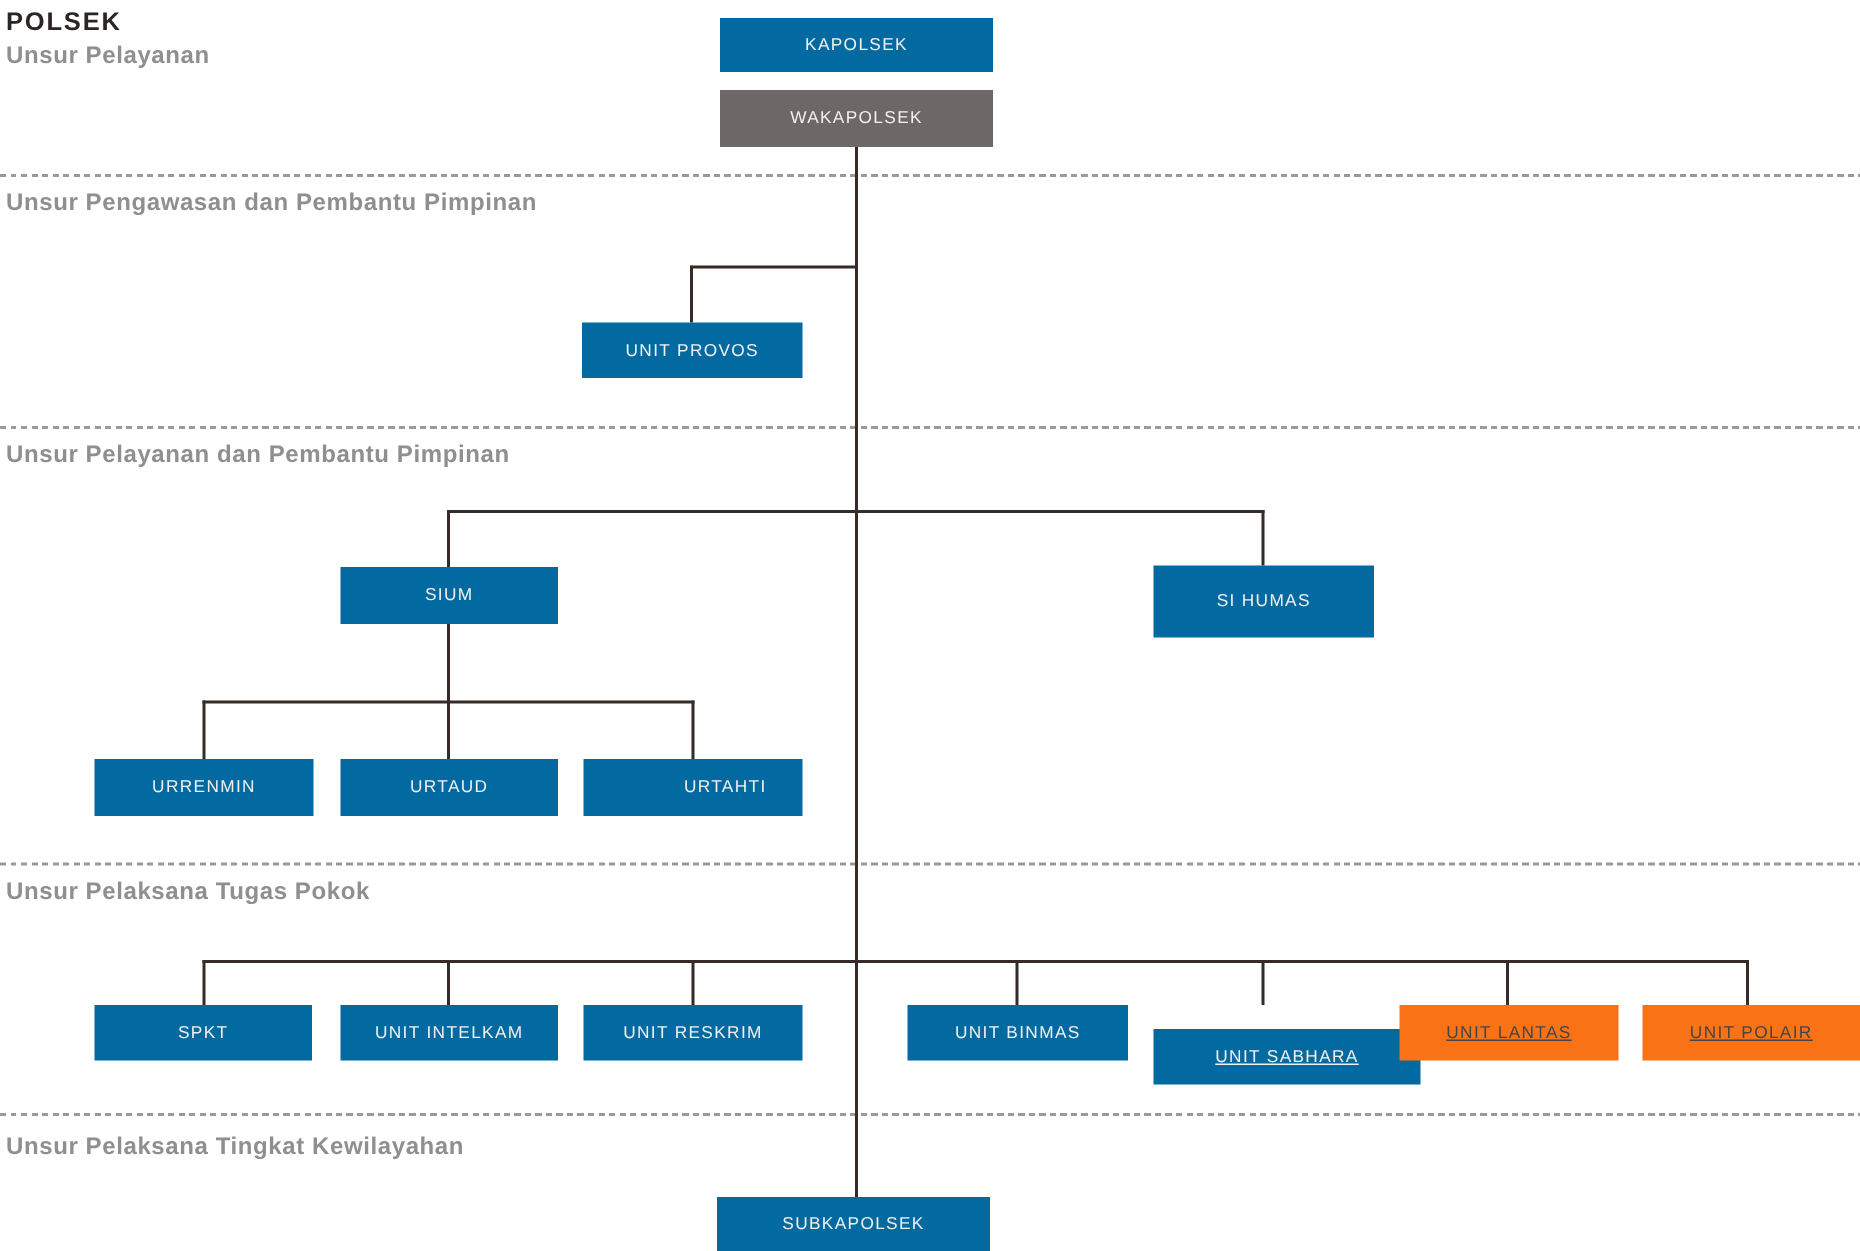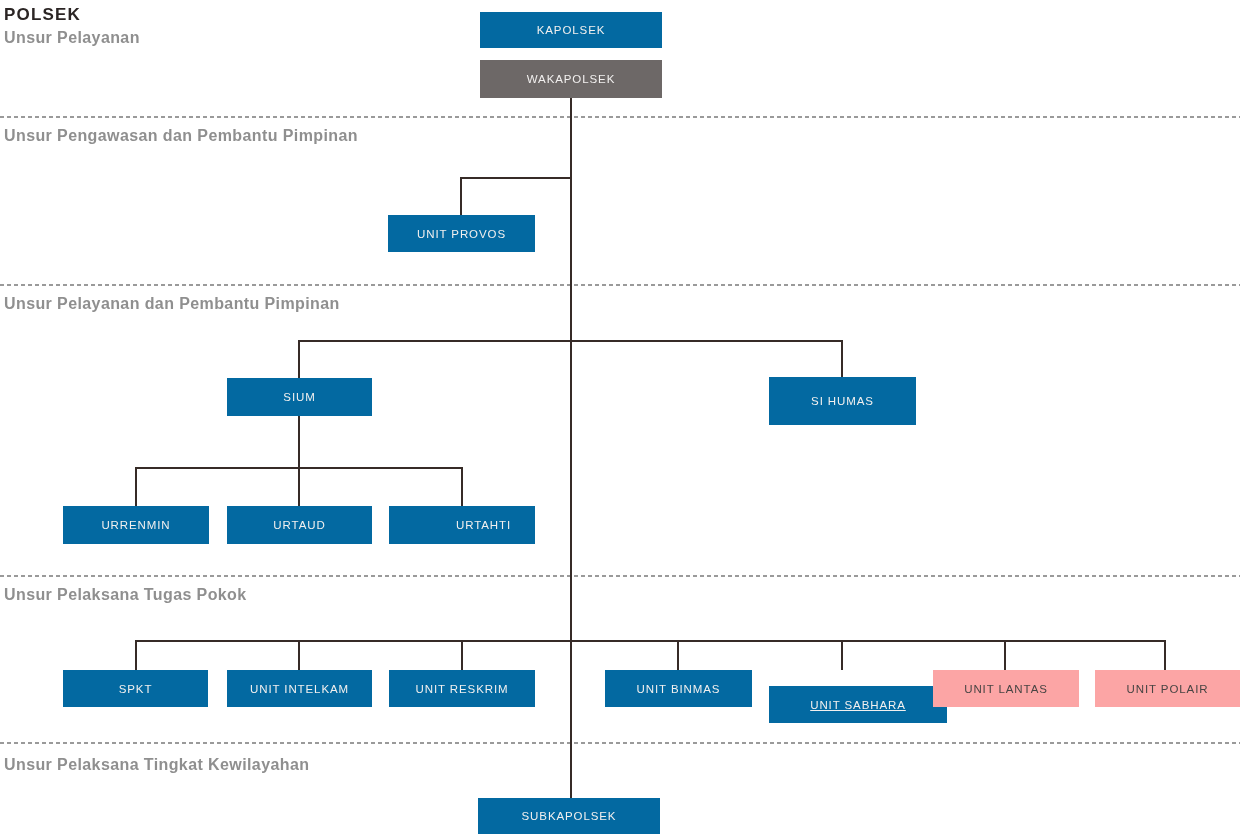--- a/index.html
+++ b/index.html
@@ -48,21 +48,21 @@
     align-items: center;
     justify-content: center;
     font-size: 11.5px;
     letter-spacing: 0.9px;
     text-transform: uppercase;
     white-space: nowrap;
     box-sizing: border-box;
   }
   .node.dark  { background: #0369a1; color: #f2f0ef; }
   .node.gray  { background: #6d6867; color: #f2f0ef; }
-  .node.light { background: #fca5a5; color: #474443; }
+  .node.light { background: #f97316; color: #474443; text-decoration: underline; }
 </style>
 </head>
 <body>
 
 <div id="canvas">
   <div class="page-title" style="left:4px; top:5px;">POLSEK</div>
 <div class="separator" style="top: 116px;"></div>
     <div class="separator" style="top: 284px;"></div>
     <div class="separator" style="top: 575px;"></div>
     <div class="separator" style="top: 742px;"></div>

